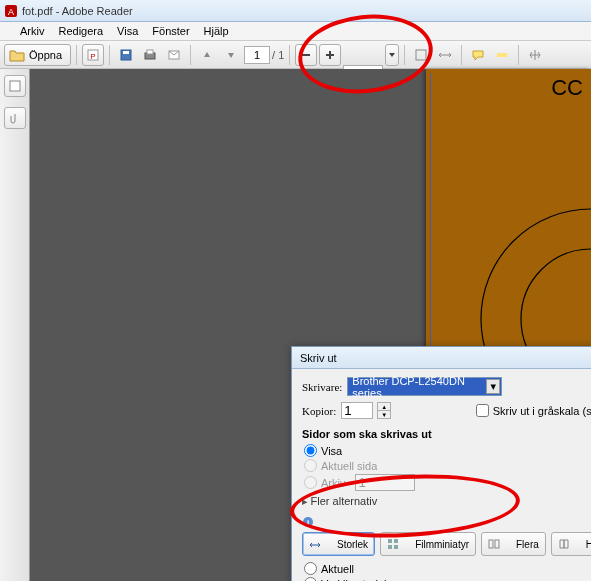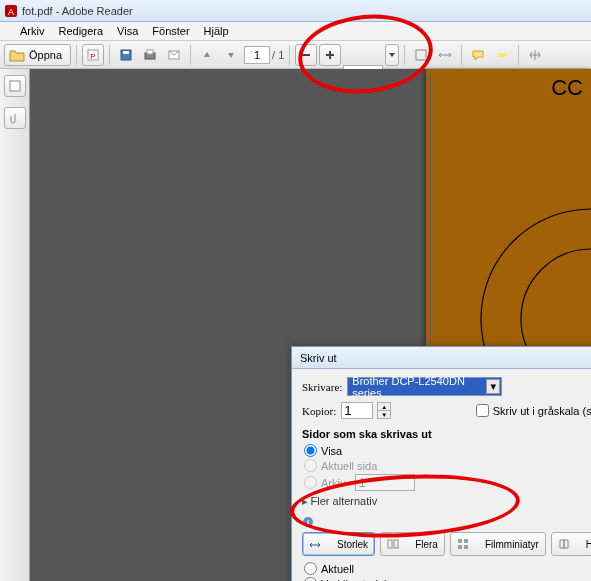--- a/index.html
+++ b/index.html
@@ -248,36 +248,36 @@
         </div>
         <div class="tab-row">
           <div class="tab-btn active">
               <svg width="12" height="12">
                 <path d="M2 7 h8 M3 5 l-2 2 l2 2 M9 5 l2 2 l-2 2" stroke="#2a5a98" fill="none"></path>
               </svg>
               <span>Storlek</span>
             </div>
           <div class="tab-btn">
               <svg width="12" height="12">
-                <rect x="1" y="2" width="4" height="8" fill="none" stroke="#888"></rect>
-                <rect x="7" y="2" width="4" height="8" fill="none" stroke="#888"></rect>
-              </svg>
-              <span>Flera</span>
-            </div>
-          <div class="tab-btn">
-              <svg width="12" height="12">
                 <rect x="1" y="1" width="4" height="4" fill="#8aa"></rect>
                 <rect x="7" y="1" width="4" height="4" fill="#8aa"></rect>
                 <rect x="1" y="7" width="4" height="4" fill="#8aa"></rect>
                 <rect x="7" y="7" width="4" height="4" fill="#8aa"></rect>
               </svg>
               <span>Filmminiatyr</span>
             </div>
           <div class="tab-btn">
               <svg width="12" height="12">
+                <rect x="1" y="2" width="4" height="8" fill="none" stroke="#888"></rect>
+                <rect x="7" y="2" width="4" height="8" fill="none" stroke="#888"></rect>
+              </svg>
+              <span>Flera</span>
+            </div>
+          <div class="tab-btn">
+              <svg width="12" height="12">
                 <path d="M2 2 h4 v8 h-4 z M6 2 h4 v8 h-4 z" fill="none" stroke="#888"></path>
               </svg>
               <span>Hjälp</span>
             </div>
         </div>
 
         <label class="radio">
             <input type="radio" name="sz" style="">
             <span>Aktuell</span>
           </label>

